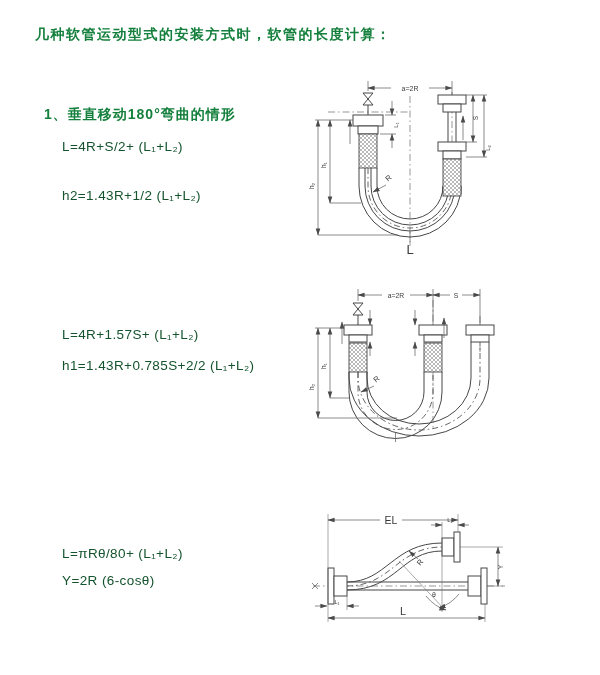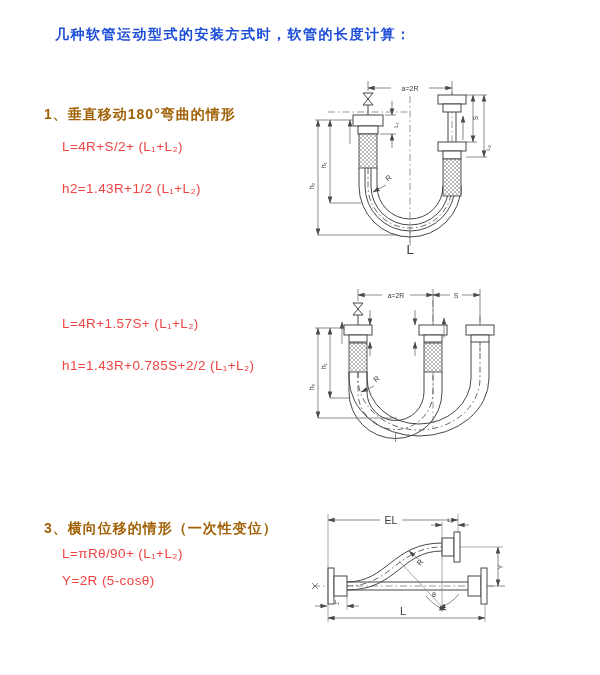--- a/index.html
+++ b/index.html
@@ -1,39 +1,39 @@
 <!DOCTYPE html>
 <html><head>
 <meta charset="utf-8">
 <style>
   html,body{margin:0;padding:0;}
   body{width:600px;height:675px;background:#ffffff;font-family:"Liberation Sans",sans-serif;}
   .page{position:relative;width:600px;height:675px;background:#ffffff;overflow:hidden;}
-  .title{position:absolute;top:26px;left:35px;font-size:14px;font-weight:bold;color:#1d4ed8;letter-spacing:1.5px;margin-left:20px;}
-  .heading{position:absolute;left:44px;font-size:14px;font-weight:bold;color:#a16207;letter-spacing:1px;white-space:nowrap;}
-  .formula{position:absolute;left:62px;font-size:13.5px;color:#ef4444;letter-spacing:0.4px;white-space:nowrap;}
+  .title{position:absolute;top:26px;left:35px;font-size:14px;font-weight:bold;color:#15803d;letter-spacing:1.5px;}
+  .heading{position:absolute;left:44px;font-size:14px;font-weight:bold;color:#15803d;letter-spacing:1px;white-space:nowrap;}
+  .formula{position:absolute;left:62px;font-size:13.5px;color:#14532d;letter-spacing:0.4px;white-space:nowrap;}
   svg{position:absolute;overflow:visible;}
   svg text{font-family:"Liberation Sans",sans-serif;fill:#3a3a3a;stroke:none;}
   .part{stroke:#474747;stroke-width:1;fill:none;}
   .thin{stroke:#5a5a5a;stroke-width:0.7;fill:none;}
   .ctr{stroke:#6a6a6a;stroke-width:0.7;fill:none;stroke-dasharray:7 3 1.5 3;}
   .hdash{stroke:#555;stroke-width:0.9;fill:none;stroke-dasharray:6 3 1.5 3;}
   .wf{fill:#ffffff;stroke:#474747;stroke-width:1;}
   .cons{stroke:#6e6e6e;stroke-width:0.6;fill:none;}
 </style>
 </head>
 <body>
 
 <div class="page">
 
   <div class="title">几种软管运动型式的安装方式时，软管的长度计算：</div>
 
   <div class="heading" style="top:106px">1、垂直移动180°弯曲的情形</div>
   <div class="formula" style="top:139px">L=4R+S/2+ (L₁+L₂)</div>
-  <div class="formula" style="top:181px">h2=1.43R+1/2 (L₁+L₂)</div>
+  <div class="formula" style="top:188px">h2=1.43R+1/2 (L₁+L₂)</div>
 
   <svg style="left:303px;top:68px" width="290" height="195" viewBox="0 0 290 195">
     <defs>
       <marker id="ae" markerWidth="8" markerHeight="7" refX="6.6" refY="3" orient="auto" markerUnits="userSpaceOnUse">
         <path d="M0,0.7 L7,3 L0,5.3 Z" fill="#4a4a4a"></path>
       </marker>
       <marker id="as" markerWidth="8" markerHeight="7" refX="0.4" refY="3" orient="auto" markerUnits="userSpaceOnUse">
         <path d="M7,0.7 L0,3 L7,5.3 Z" fill="#4a4a4a"></path>
       </marker>
       <pattern id="braid" width="4" height="4" patternUnits="userSpaceOnUse">
@@ -101,21 +101,21 @@
     <text font-size="6.5" text-anchor="middle" transform="rotate(-90 175 50)" x="175" y="50">S</text>
     <text font-size="6" text-anchor="middle" transform="rotate(-90 187 80)" x="187" y="80">L₂</text>
 
     <path class="thin" d="M83,117 L70,124" marker-end="url(#ae)"></path>
     <text font-size="7.5" text-anchor="middle" transform="rotate(-40 87 112)" x="87" y="112">R</text>
 
     <path class="thin" d="M107,164 V174"></path>
     <text x="107" y="186" font-size="13" text-anchor="middle" fill="#2d2d2d">L</text>
   </svg>
 
-  <div class="formula" style="top:316px">L=4R+1.57S+ (L₁+L₂)</div>
+  <div class="formula" style="top:327px">L=4R+1.57S+ (L₁+L₂)</div>
   <div class="formula" style="top:358px">h1=1.43R+0.785S+2/2 (L₁+L₂)</div>
 
   <svg style="left:302px;top:280px" width="290" height="185" viewBox="0 0 290 185">
 
     <path class="ctr" d="M131,20 V150"></path>
     <path class="ctr" d="M178,36 V75"></path>
 
     <g class="part">
       <path d="M47,92 V112 A46.5 46.5 0 0 0 140,112 V92"></path>
       <path d="M65,92 V112 A28.5 28.5 0 0 0 122,112 V92"></path>
@@ -171,23 +171,22 @@
     </g>
     <text font-size="6.5" text-anchor="middle" transform="rotate(-90 24 86)" x="24" y="86">h₁</text>
     <text font-size="6.5" text-anchor="middle" transform="rotate(-90 12 107)" x="12" y="107">h₂</text>
 
     <path class="thin" d="M72,106 L59,112" marker-end="url(#ae)"></path>
     <text font-size="7.5" text-anchor="middle" transform="rotate(-40 76 101)" x="76" y="101">R</text>
 
     <path class="thin" d="M93.5,152 V162"></path>
   </svg>
 
-  <div class="heading" style="top:520px">3、横向位移的情形（一次性变位）</div>
-  <div class="formula" style="top:546px">L=πRθ/90+ (L₁+L₂)</div>
-  <div class="formula" style="top:573px">Y=2R (5-cosθ)</div>
+  <div class="formula" style="top:546px">L=πRθ/80+ (L₁+L₂)</div>
+  <div class="formula" style="top:573px">Y=2R (6-cosθ)</div>
 
   <svg style="left:295px;top:500px" width="305" height="150" viewBox="0 0 305 150">
 
     <path class="ctr" d="M18,86 H210"></path>
     <path class="thin" d="M17,83 L23,89 M23,83 L17,89"></path>
 
     <path class="part" d="M52,82 H173 M52,90 H173"></path>
 
     <g class="part">
       <path d="M52,82 C92,82 98,43 147,43"></path>

